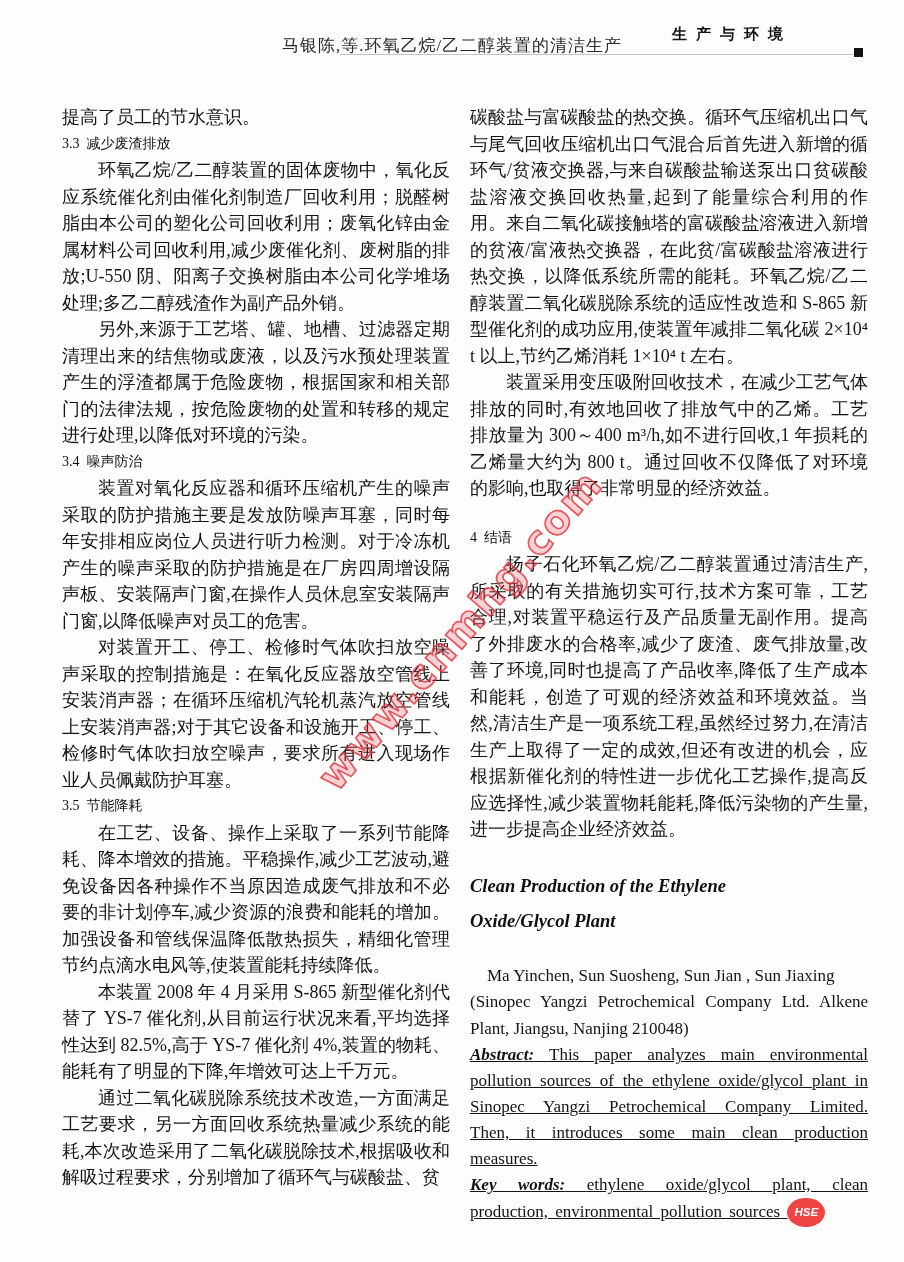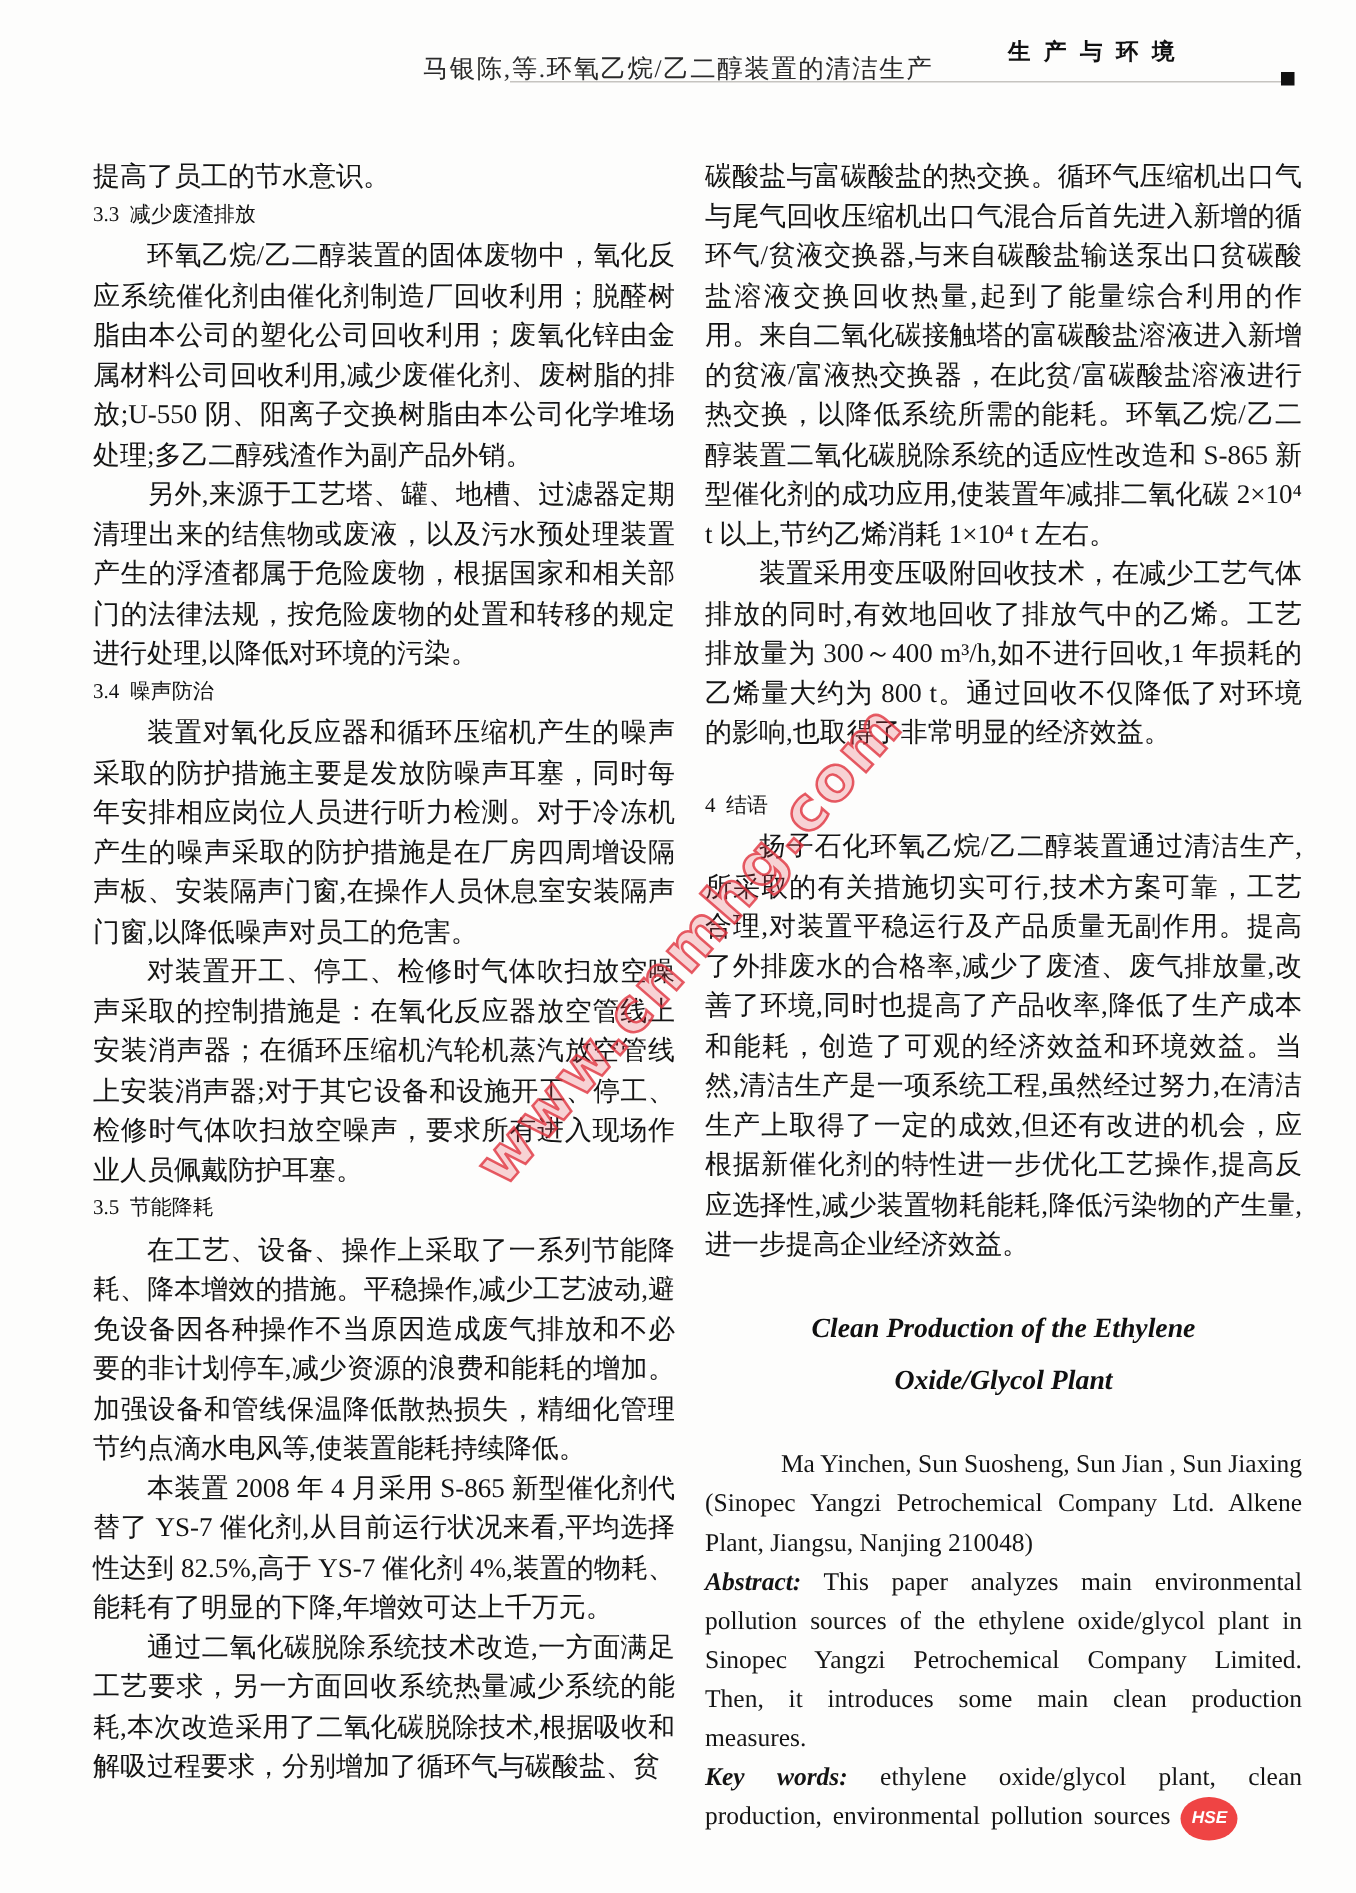--- a/index.html
+++ b/index.html
@@ -53,34 +53,34 @@
   .col p{margin:0;text-indent:2em;}
   .col p.cont{text-indent:0;}
   .sec-h{
     margin:0;font-size:14px;line-height:26.5px;font-weight:normal;
     white-space:pre-wrap;text-indent:0;color:#111;
   }
   .sec-h.conclusion{margin-top:23px;}
   
   .en{margin-top:26px;font-family:"Liberation Serif","DejaVu Serif",serif;}
   .en-title{
-    text-align:center;font-weight:bold;font-style:italic;
+    text-align:left;font-weight:bold;font-style:italic;
     font-size:18.5px;line-height:35px;margin-top:4px;color:#101010;
   }
   .en-authors{
     margin:24px 0 0 0 !important;text-indent:1em !important;
-    font-size:17px;line-height:26.5px;text-align:right;
+    font-size:17px;line-height:26.5px;text-align:left;
   }
   .en-affil{
     margin:0 !important;text-indent:0 !important;
     font-size:17px;line-height:26.5px;
   }
   .en-abs,.en-kw{
     margin:0 !important;text-indent:0 !important;
-    font-size:17px;line-height:26px;word-spacing:3px;
+    font-size:17px;line-height:26px;word-spacing:3px;text-decoration:underline;
   }
   .en-label{font-weight:bold;font-style:italic;}
   .hse-badge{
     display:inline-block;background:#ef4444;color:#fff;
     border-radius:50%;padding:1px 7px 2px 7px;
     font-size:11.5px;font-weight:bold;font-style:italic;
     font-family:"Liberation Sans","DejaVu Sans",sans-serif;
     letter-spacing:0;vertical-align:1px;word-spacing:0;
   }
 </style>

